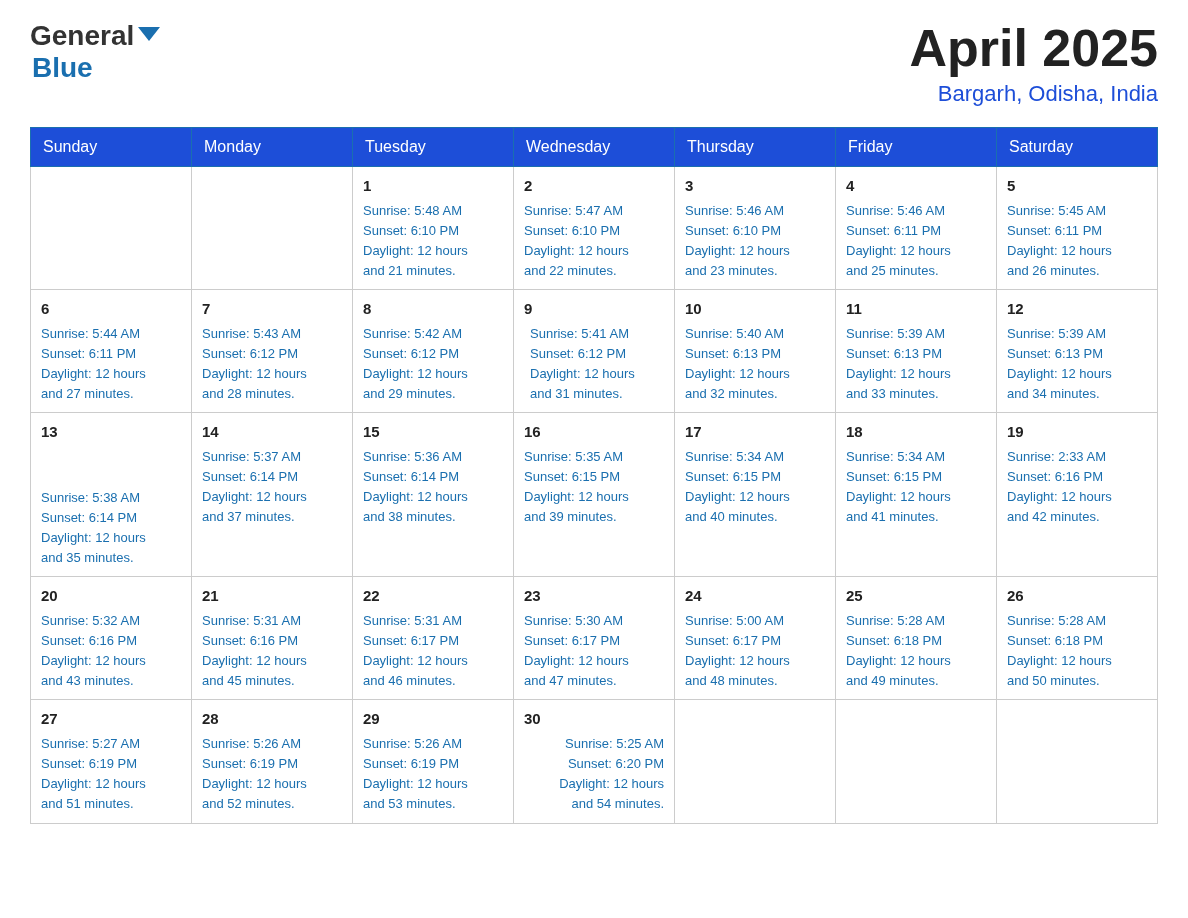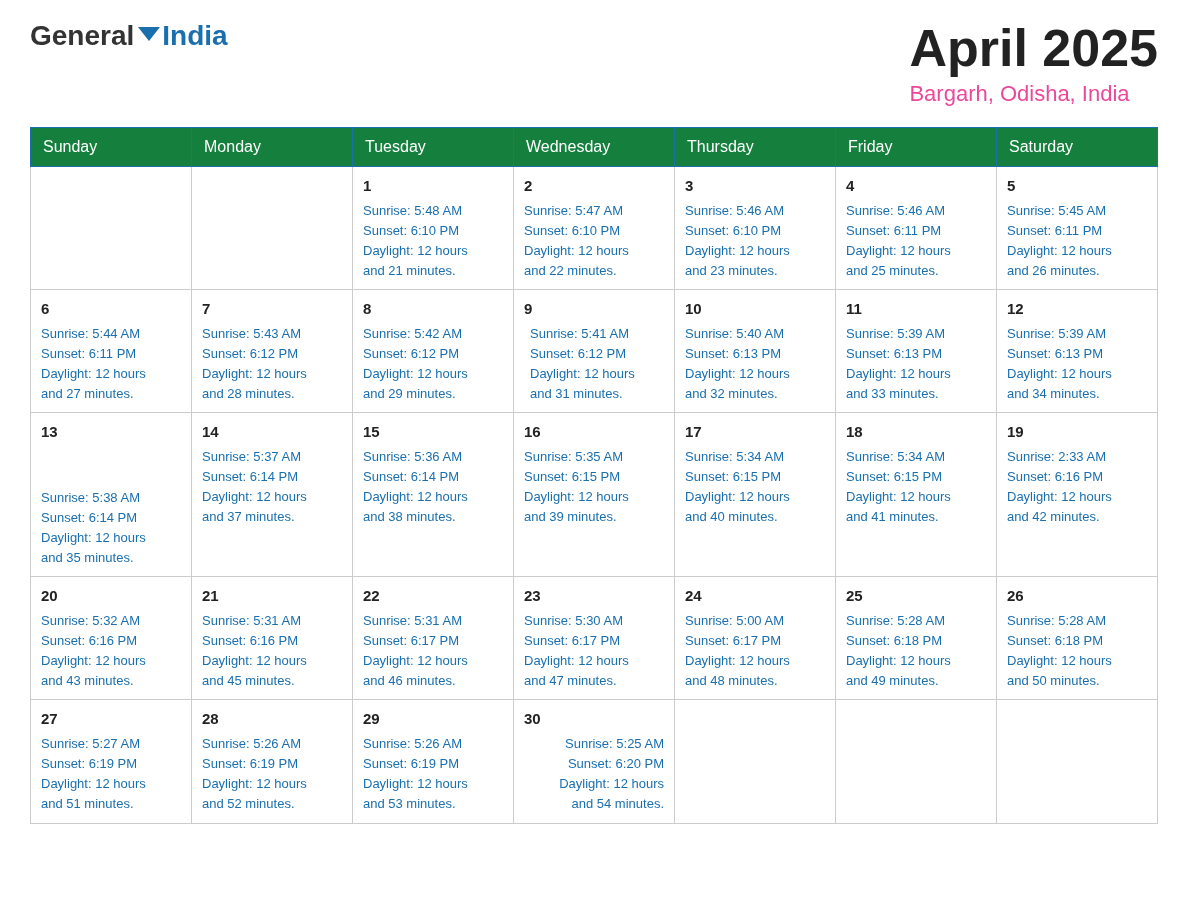--- a/index.html
+++ b/index.html
@@ -13,52 +13,53 @@
 
     .header {
       display: flex;
       justify-content: space-between;
       align-items: flex-start;
       margin-bottom: 20px;
     }
 
     .logo-wrapper {
       display: flex;
-      flex-direction: row;
+      flex-direction: column;
     }
 
     .logo-line1 {
       display: flex;
       align-items: center;
     }
 
     .title-section {
+      text-align: right;
     }
 
     .month-title {
       font-size: 52px;
       font-weight: bold;
       color: #222;
       line-height: 1.1;
     }
 
     .subtitle {
       font-size: 22px;
-      color: #ec4899;
+      color: #1d4ed8;
       margin-top: 4px;
     }
 
     .calendar {
       width: 100%;
       border-collapse: collapse;
       border: 1px solid #aaa;
     }
 
     .calendar th {
-      background-color: #15803d;
+      background-color: #1d4ed8;
       color: #fff;
       font-size: 16px;
       font-weight: normal;
       padding: 10px 12px;
       text-align: left;
       border: 1px solid #1a6faf;
     }
 
     .calendar td {
       width: calc(100% / 7);
@@ -96,21 +97,21 @@
   <div class="logo-wrapper">
     <div class="logo-line1">
       <span style="font-size:28px;font-weight:bold;color:#333;">General</span>
       <span style="display:inline-block;margin-left:4px;vertical-align:middle;">
         <svg width="22" height="22" viewBox="0 0 22 22">
           <polygon points="0,4 22,4 11,18" fill="#1a6faf"></polygon>
         </svg>
       </span>
     </div>
     <div>
-      <span style="font-size:28px;font-weight:bold;color:#1a6faf;padding-left:2px;">India</span>
+      <span style="font-size:28px;font-weight:bold;color:#1a6faf;padding-left:2px;">Blue</span>
     </div>
   </div>
   <div class="title-section">
     <div class="month-title">April 2025</div>
     <div class="subtitle">Bargarh, Odisha, India</div>
   </div>
 </div>
 
 <table class="calendar">
   <thead>

